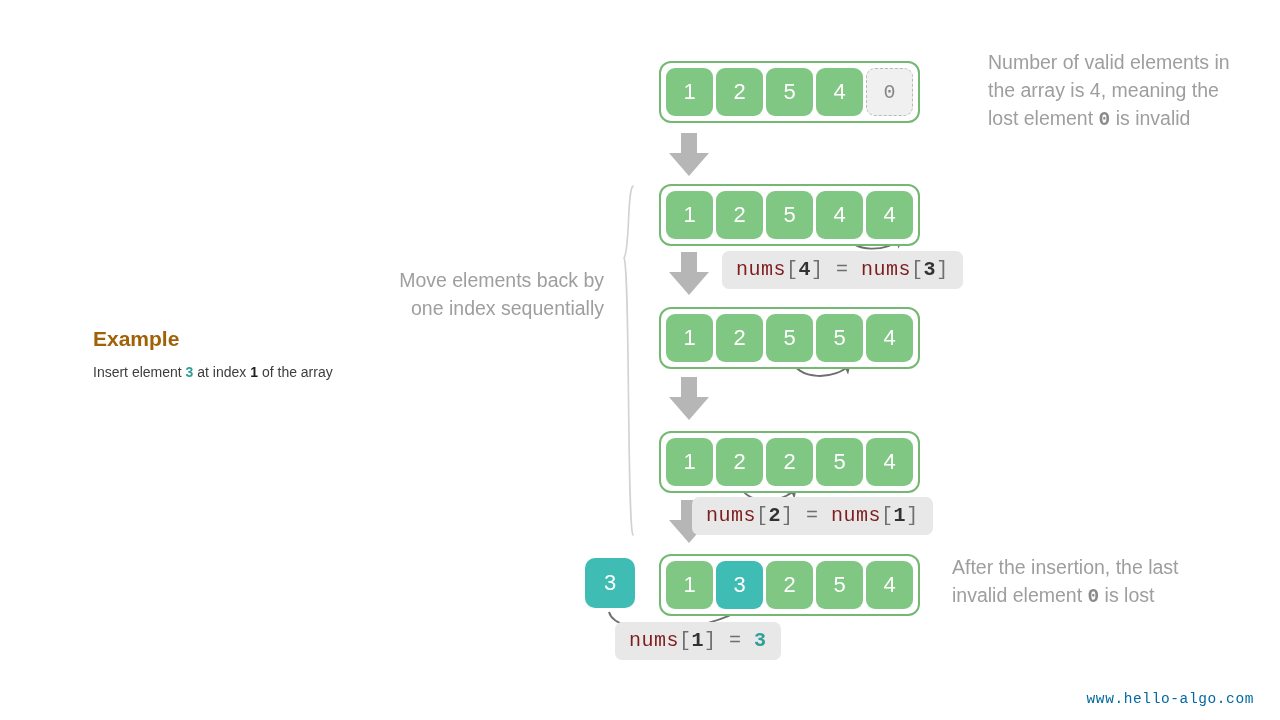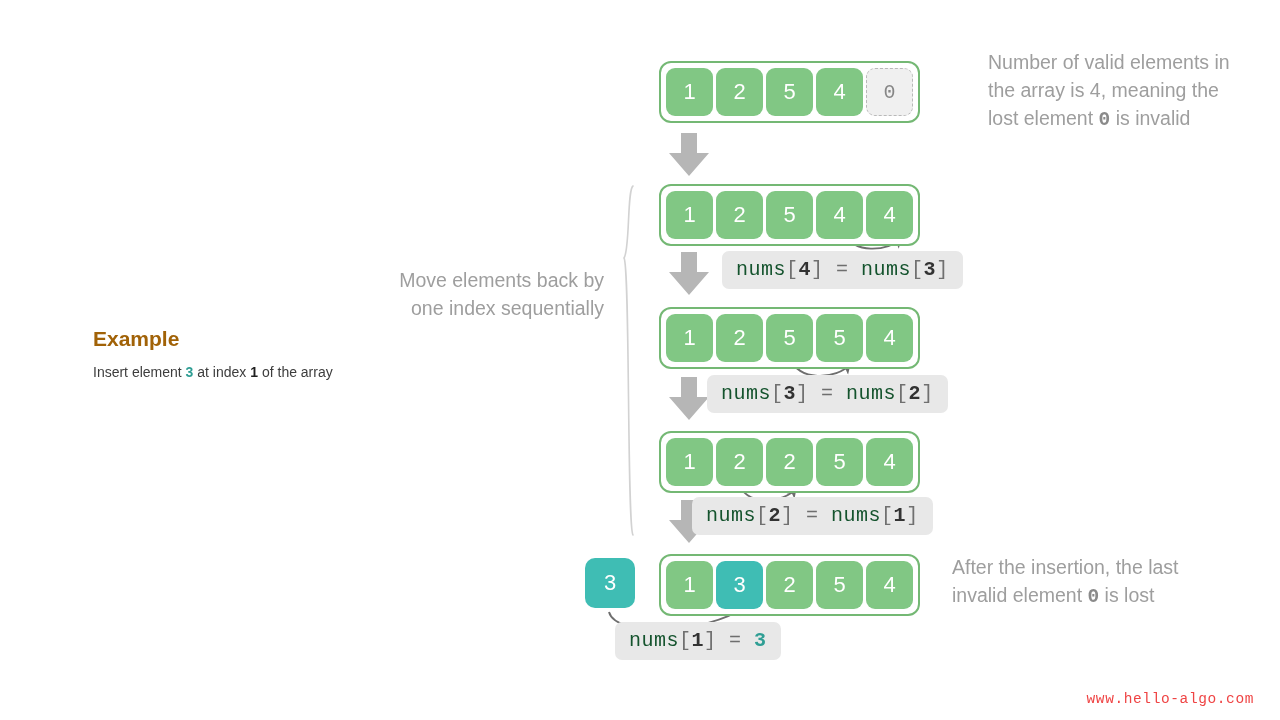--- a/index.html
+++ b/index.html
@@ -99,40 +99,40 @@
     position: absolute;
     background: #e8e8e8;
     border-radius: 7px;
     padding: 7px 14px 8px 14px;
     font-family: "Liberation Mono", monospace;
     font-size: 20px;
     letter-spacing: 0.5px;
     white-space: pre;
     color: #6e6e6e;
   }
-  .codebox .fn { color: #14532d; }
+  .codebox .fn { color: #7f1d1d; }
   .codebox .num { color: #333333; font-weight: bold; }
   .codebox .brk { color: #707070; }
   .codebox .eq { color: #6e6e6e; }
   .codebox .tealnum { color: #2f9e94; font-weight: bold; }
 
   
   .svg-layer {
     position: absolute; left: 0; top: 0;
     width: 1280px; height: 720px;
     pointer-events: none;
   }
 
   
   #watermark {
     position: absolute;
     right: 26px; bottom: 13px;
     font-family: "Liberation Mono", monospace;
     font-size: 14.5px;
-    color: #ef4444;
+    color: #0369a1;
     letter-spacing: 0.6px;
   }
 </style>
 </head>
 <body>
 
 <div id="stage">
 
   <svg class="svg-layer" viewBox="0 0 1280 720">
     <defs>
@@ -219,18 +219,17 @@
         <path d="M13,0 L29,0 L29,20 L41,20 L21,43 L1,20 L13,20 Z" fill="#b6b6b6"></path>
       </svg>
   </div>
   <div class="down-arrow" style="left:668px; top:500px;">
     <svg width="42" height="44" viewBox="0 0 42 44">
         <path d="M13,0 L29,0 L29,20 L41,20 L21,43 L1,20 L13,20 Z" fill="#b6b6b6"></path>
       </svg>
   </div>
 
   <div class="codebox" id="code-step1" style="left:722px; top:251px;"><span class="fn">nums</span><span class="brk">[</span><span class="num">4</span><span class="brk">]</span><span class="eq"> = </span><span class="fn">nums</span><span class="brk">[</span><span class="num">3</span><span class="brk">]</span></div>
-  <div class="codebox" id="code-step2" style="left:707px; top:375px;"><span class="fn">nums</span><span class="brk">[</span><span class="num">3</span><span class="brk">]</span><span class="eq"> = </span><span class="fn">nums</span><span class="brk">[</span><span class="num">2</span><span class="brk">]</span></div>
   <div class="codebox" id="code-step3" style="left:692px; top:497px;font-family:Liberation Mono, monospace;"><span class="fn">nums</span><span class="brk">[</span><span class="num">2</span><span class="brk">]</span><span class="eq"> = </span><span class="fn">nums</span><span class="brk">[</span><span class="num">1</span><span class="brk">]</span></div>
   <div class="codebox" id="code-final" style="left:615px; top:622px;"><span class="fn">nums</span><span class="brk">[</span><span class="num">1</span><span class="brk">]</span><span class="eq"> = </span><span class="tealnum">3</span></div>
 
   <div id="watermark">www.hello-algo.com</div>
 </div>
 
 </body></html>

